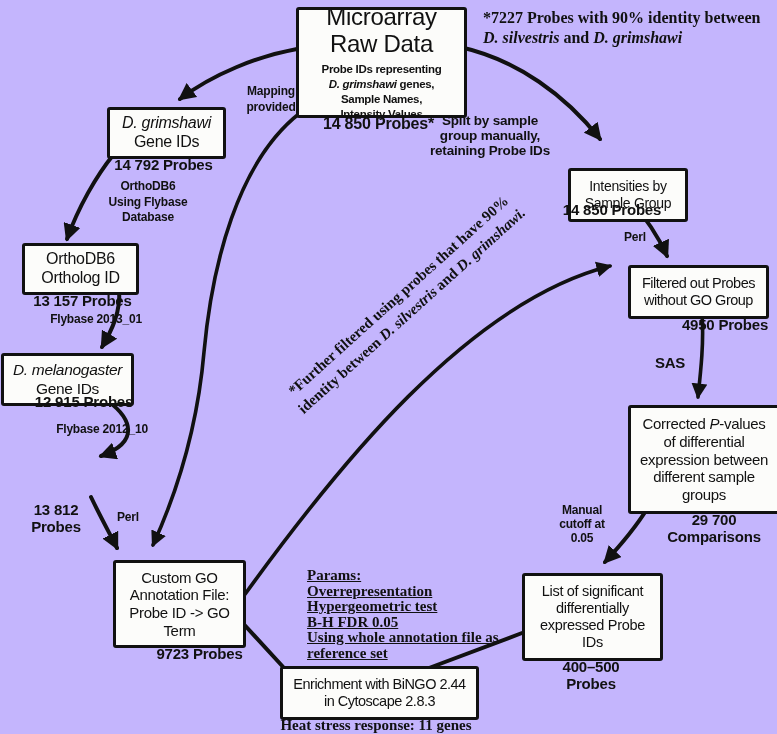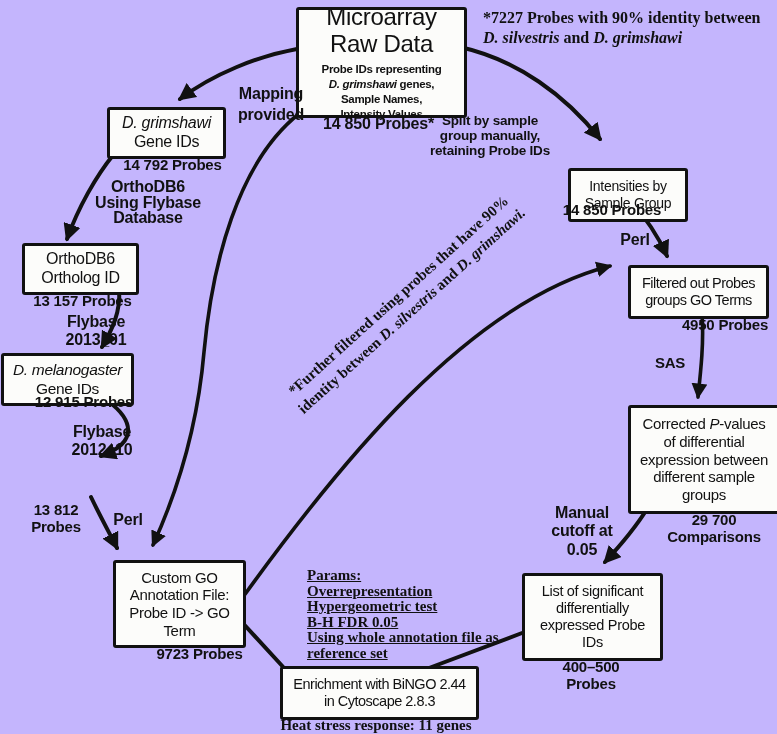--- a/index.html
+++ b/index.html
@@ -10,21 +10,21 @@
   svg.edges{position:absolute;left:0;top:0;z-index:1;}
   .edge{stroke:#111;stroke-width:4;fill:none;stroke-linecap:round;}
   .edge.thin{stroke-width:3.6;}
   .box{
     position:absolute;z-index:2;border:3px solid #111;border-radius:3px;background:#fcfcfa;
     display:flex;flex-direction:column;align-items:center;justify-content:center;
     text-align:center;white-space:pre-line;letter-spacing:-0.3px;line-height:1.18;
   }
   .lbl{
     position:absolute;z-index:2;white-space:pre-line;font-weight:bold;
-    text-align:center;letter-spacing:-0.2px;font-size:16px;line-height:1.15;
+    text-align:center;letter-spacing:-0.2px;font-size:12px;line-height:1.15;
   }
   .count{font-size:15px;}
   .serif-note{font-family:"Liberation Serif",serif;font-weight:bold;letter-spacing:0;}
   .it{font-style:italic;}
 
   .b-microarray{left:296px;top:7px;width:165px;height:105px;}
   .b-microarray .big{font-size:24px;line-height:1.12;}
   .b-microarray .sub{font-size:11.5px;font-weight:bold;line-height:1.28;margin-top:5px;}
   .b-grimshawi{left:107px;top:107px;width:113px;height:46px;font-size:16px;}
   .b-orthodb{left:22px;top:243px;width:111px;height:46px;font-size:16px;}
@@ -34,21 +34,21 @@
   .b-enrichment{left:280px;top:666px;width:193px;height:48px;font-size:14.5px;letter-spacing:-0.5px;}
   .b-intensities{left:568px;top:168px;width:114px;height:48px;font-size:14px;}
   .b-filtered{left:628px;top:265px;width:135px;height:48px;font-size:14.5px;letter-spacing:-0.5px;}
   .b-pvalues{left:628px;top:405px;width:146px;height:103px;font-size:15px;}
   .b-significant{left:522px;top:573px;width:135px;height:82px;font-size:14.5px;}
 
   .l-count-microarray{left:296px;top:115px;width:165px;font-size:16px;}
   .l-note-top{left:483px;top:8px;width:300px;text-align:left;font-size:16px;line-height:1.22;}
   .l-mapping{left:233px;top:84px;width:76px;line-height:1.3;}
   .l-split{left:428px;top:114px;width:124px;font-size:13.5px;line-height:14.8px;}
-  .l-count-grimshawi{left:116px;top:156px;width:113px;}
+  .l-count-grimshawi{left:107px;top:156px;width:113px;}
   .l-orthodb-tool{left:92px;top:179px;width:112px;line-height:15.5px;}
   .l-count-orthodb{left:25px;top:292px;width:115px;}
   .l-flybase1{left:36px;top:313px;width:120px;}
   .l-count-melanogaster{left:28px;top:393px;width:112px;}
   .l-flybase2{left:46px;top:423px;width:112px;}
   .l-count-goterms{left:25px;top:501px;width:62px;}
   .l-perl-left{left:107px;top:511px;width:42px;}
   .l-count-customgo{left:137px;top:645px;width:125px;}
   .l-params{left:307px;top:568px;width:245px;text-align:left;font-size:15px;line-height:15.6px;text-decoration:underline;}
   .l-heat{left:276px;top:717px;width:200px;font-size:15px;}
@@ -114,21 +114,21 @@
 Probe ID -&gt; GO
 Term</span></div>
 
   <div class="box b-enrichment"><span>Enrichment with BiNGO 2.44
 in Cytoscape 2.8.3</span></div>
 
   <div class="box b-intensities"><span>Intensities by
 Sample Group</span></div>
 
   <div class="box b-filtered"><span>Filtered out Probes
-groups GO Terms</span></div>
+without GO Group</span></div>
 
   <div class="box b-pvalues"><span><span>Corrected </span><span class="it">P</span><span>-values
 of differential
 expression between
 different sample
 groups</span></span></div>
 
   <div class="box b-significant"><span>List of significant
 differentially
 expressed Probe

